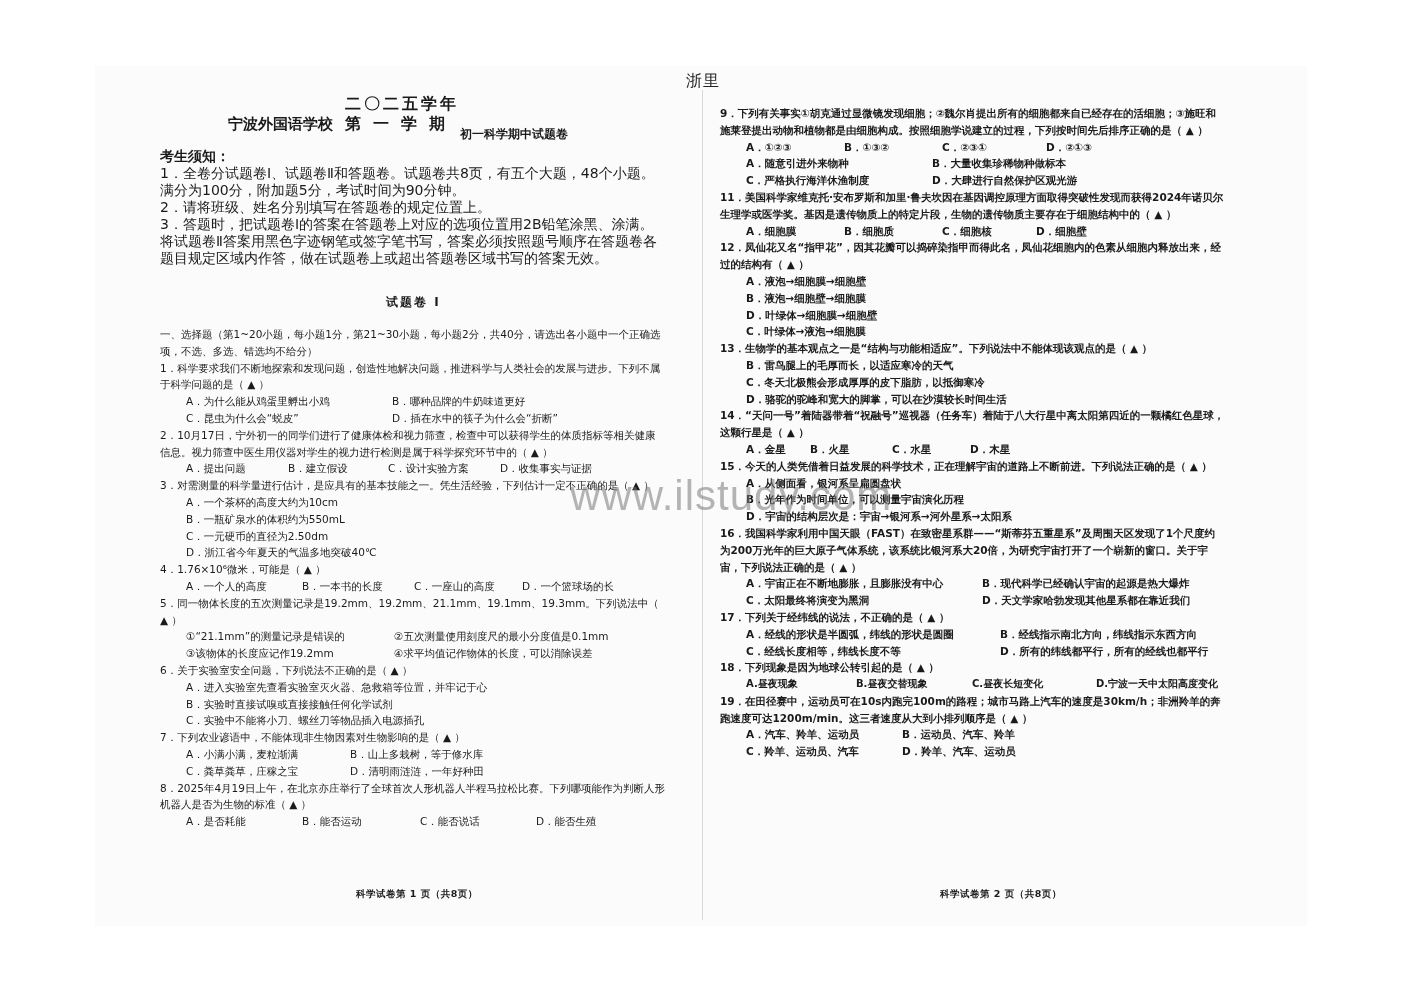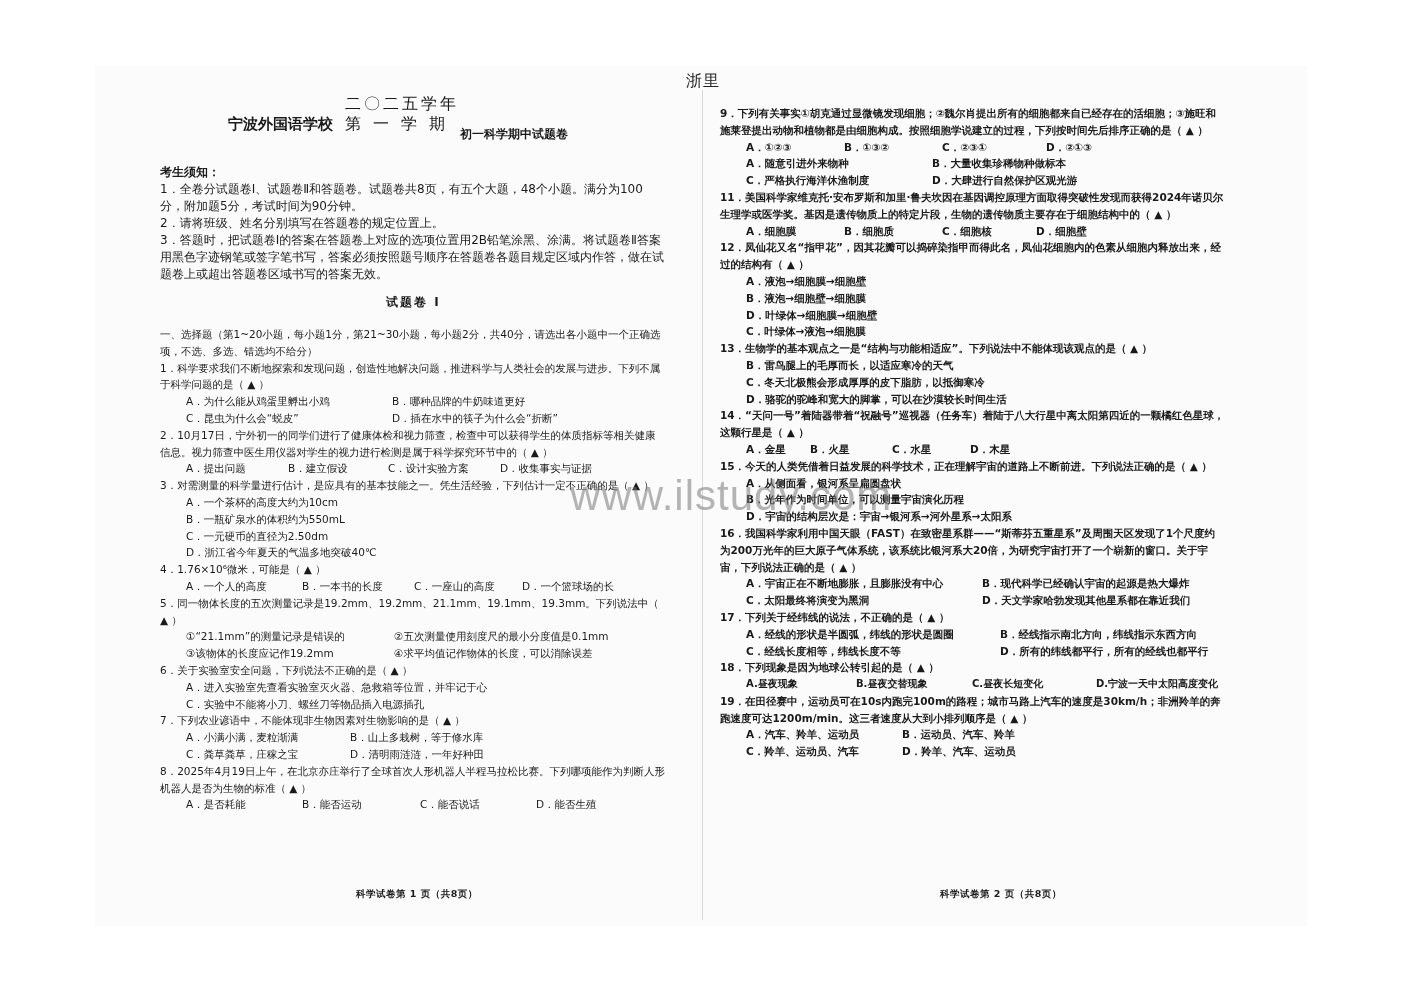--- a/index.html
+++ b/index.html
@@ -15,26 +15,26 @@
   }
   .corner-tag {
     position:absolute; left:686px; top:71px;
     font-size:16px; color:#222; letter-spacing:1px;
   }
   .divider {
     position:absolute; left:702px; top:90px; width:1px; height:830px;
     background:#d8d8d8;
   }
   .title-block { position:absolute; left:220px; top:94px; width:400px; height:50px; }
-  .title-year { position:absolute; left:125px; top:0; font-size:16px; font-weight:normal; letter-spacing:3px; }
+  .title-year { position:absolute; left:125px; top:0; font-size:16px; font-weight:bold; letter-spacing:3px; }
   .title-school { position:absolute; left:8px; top:21px; font-size:15px; font-weight:bold; }
-  .title-term { position:absolute; left:125px; top:20px; font-size:16px; font-weight:normal; letter-spacing:12px; }
+  .title-term { position:absolute; left:125px; top:20px; font-size:16px; font-weight:bold; letter-spacing:12px; }
   .title-name { position:absolute; left:240px; top:32px; font-size:12px; font-weight:bold; }
 
-  .notice { position:absolute; left:160px; top:164px; width:505px; font-size:12px; line-height:17px; }
+  .notice { position:absolute; left:160px; top:148px; width:505px; font-size:14px; line-height:17px; }
   .notice .head { font-weight:bold; }
 
   .section-title { position:absolute; left:386px; top:294px; font-size:12px; font-weight:bold; letter-spacing:2px; }
 
   .qblock { position:absolute; width:505px; }
   .q { margin:0; }
   .opts-row { display:flex; padding-left:26px; }
   .opts-col { padding-left:26px; }
   .opt { white-space:nowrap; }
   .sub { padding-left:26px; display:flex; }
@@ -112,20 +112,21 @@
     <span class="opt">②五次测量使用刻度尺的最小分度值是0.1mm</span>
   </div>
   <div class="sub">
     <span class="opt" style="width:208px">③该物体的长度应记作19.2mm</span>
     <span class="opt">④求平均值记作物体的长度，可以消除误差</span>
   </div>
 
   <div class="q">6．关于实验室安全问题，下列说法不正确的是（ ▲ ）</div>
   <div class="opts-col">
     <div class="opt">A．进入实验室先查看实验室灭火器、急救箱等位置，并牢记于心</div>
+    <div class="opt">B．实验时直接试嗅或直接接触任何化学试剂</div>
     <div class="opt">C．实验中不能将小刀、螺丝刀等物品插入电源插孔</div>
   </div>
 
   <div class="q">7．下列农业谚语中，不能体现非生物因素对生物影响的是（ ▲ ）</div>
   <div class="opts-row">
     <span class="opt" style="width:164px">A．小满小满，麦粒渐满</span>
     <span class="opt">B．山上多栽树，等于修水库</span>
   </div>
   <div class="opts-row">
     <span class="opt" style="width:164px">C．粪草粪草，庄稼之宝</span>

